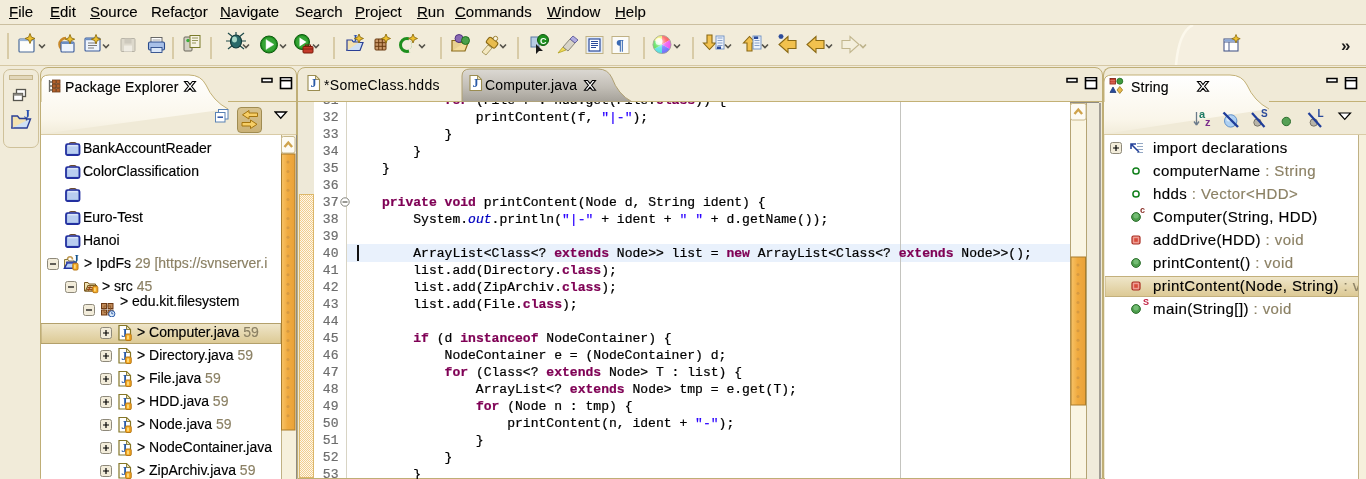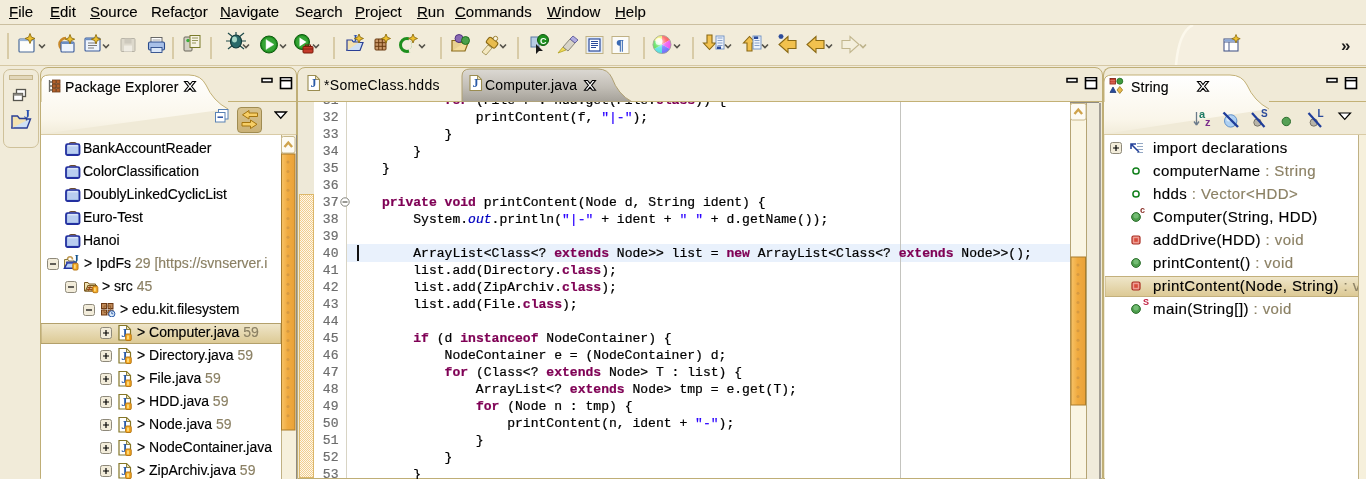--- a/index.html
+++ b/index.html
@@ -378,21 +378,20 @@
       <use href="#folder"></use>
     </svg>
   <span class="a t14 row" style="left:42px;top:5px">BankAccountReader</span>
   <svg class="a" style="left:24px;top:29px" width="16" height="16">
       <use href="#folder"></use>
     </svg>
   <span class="a t14 row" style="left:42px;top:28px">ColorClassification</span>
   <svg class="a" style="left:24px;top:52px" width="16" height="16">
       <use href="#folder"></use>
     </svg>
-  <span class="a t14 row" style="left:42px;top:51px">DoublyLinkedCyclicList</span>
   <svg class="a" style="left:24px;top:75px" width="16" height="16">
       <use href="#folder"></use>
     </svg>
   <span class="a t14 row" style="left:42px;top:74px">Euro-Test</span>
   <svg class="a" style="left:24px;top:98px" width="16" height="16">
       <use href="#folder"></use>
     </svg>
   <span class="a t14 row" style="left:42px;top:97px">Hanoi</span>
   <svg class="a" style="left:6px;top:123px" width="12" height="12">
       <use href="#minusbox"></use>
@@ -407,21 +406,21 @@
   <svg class="a" style="left:42px;top:143px" width="16" height="16">
       <use href="#pkgfolder"></use>
     </svg>
   <span class="a t14 row" style="left:61px;top:143px">&gt; src <span class="dec">45</span></span>
   <svg class="a" style="left:42px;top:169px" width="12" height="12">
       <use href="#minusbox"></use>
     </svg>
   <svg class="a" style="left:59px;top:166px" width="16" height="16">
       <use href="#pkg"></use>
     </svg>
-  <span class="a t14 row" style="left:79px;top:166px">&gt; edu.kit.filesystem</span>
+  <span class="a t14 row" style="left:79px;top:158px">&gt; edu.kit.filesystem</span>
   <svg class="a" style="left:59px;top:192px" width="12" height="12">
       <use href="#plusbox"></use>
     </svg>
   <svg class="a" style="left:77px;top:190px" width="16" height="16">
       <use href="#jfile"></use>
     </svg>
   <span class="a t14 row" style="left:96px;top:189px">&gt; Computer.java <span class="dec">59</span></span>
   <svg class="a" style="left:59px;top:215px" width="12" height="12">
       <use href="#plusbox"></use>
     </svg>

